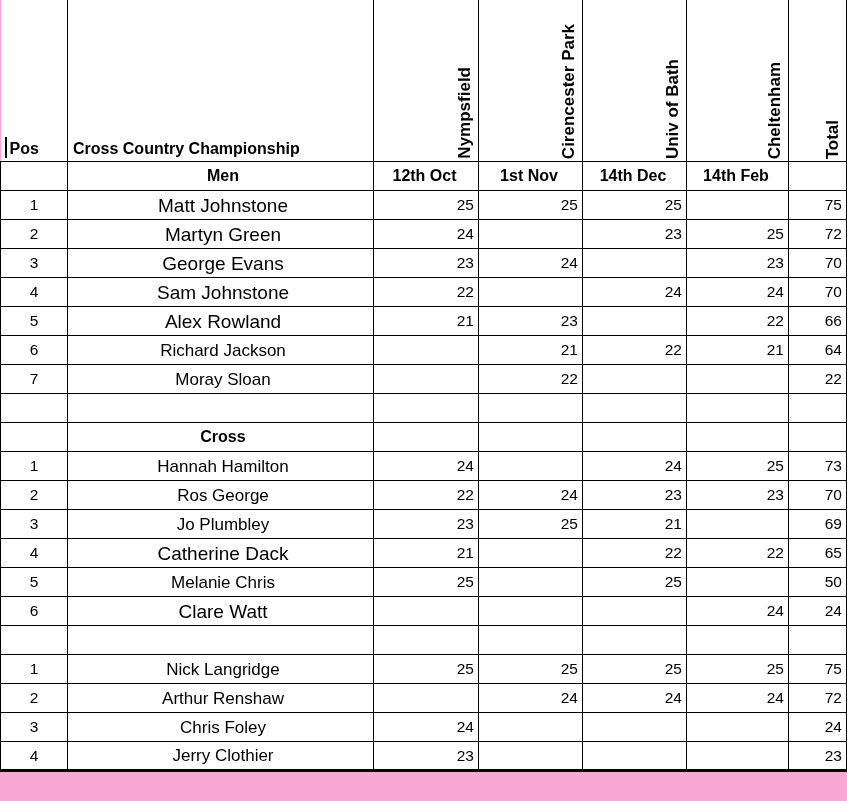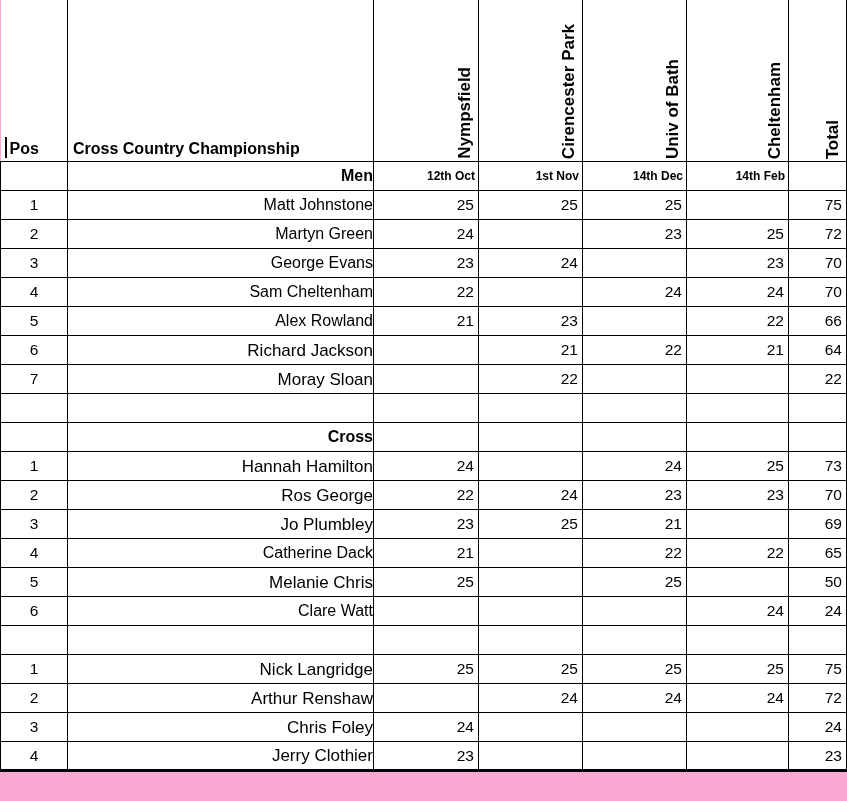--- a/index.html
+++ b/index.html
@@ -62,26 +62,26 @@
     line-height: 1;
     white-space: nowrap;
   }
   tbody tr { height: 29px; }
   tbody td {
     font-size: 15.5px;
     vertical-align: middle;
     line-height: 1;
   }
   .c-pos  { text-align: center; }
-  .c-name { text-align: right; padding-left: 5px; white-space: nowrap; }
+  .c-name { text-align: center; padding-left: 5px; white-space: nowrap; }
   .c-num  { text-align: right; padding-right: 4px; }
-  .name-large { font-size: 16px; }
+  .name-large { font-size: 19px; }
   .name-small { font-size: 17px; }
   td.section-label { font-weight: bold; font-size: 16px; }
-  td.date-label { font-weight: bold; font-size: 12px; padding-right: 3px; }
+  td.date-label { font-weight: bold; font-size: 16px; padding-right: 3px; text-align: center; }
   tbody tr:last-child td { border-bottom: 3px solid #000000; }
   .cursor-mark {
     position: absolute;
     left: 5px;
     top: 137px;
     width: 2px;
     height: 21px;
     background: #000000;
     z-index: 2;
   }
@@ -158,21 +158,21 @@
           <td class="c-pos">3</td>
           <td class="c-name name-large">George Evans</td>
           <td class="c-num">23</td>
           <td class="c-num">24</td>
           <td class="c-num"></td>
           <td class="c-num">23</td>
           <td class="c-num">70</td>
         </tr>
         <tr>
           <td class="c-pos">4</td>
-          <td class="c-name name-large">Sam Cheltenham</td>
+          <td class="c-name name-large">Sam Johnstone</td>
           <td class="c-num">22</td>
           <td class="c-num"></td>
           <td class="c-num">24</td>
           <td class="c-num">24</td>
           <td class="c-num">70</td>
         </tr>
         <tr>
           <td class="c-pos">5</td>
           <td class="c-name name-large">Alex Rowland</td>
           <td class="c-num">21</td>

